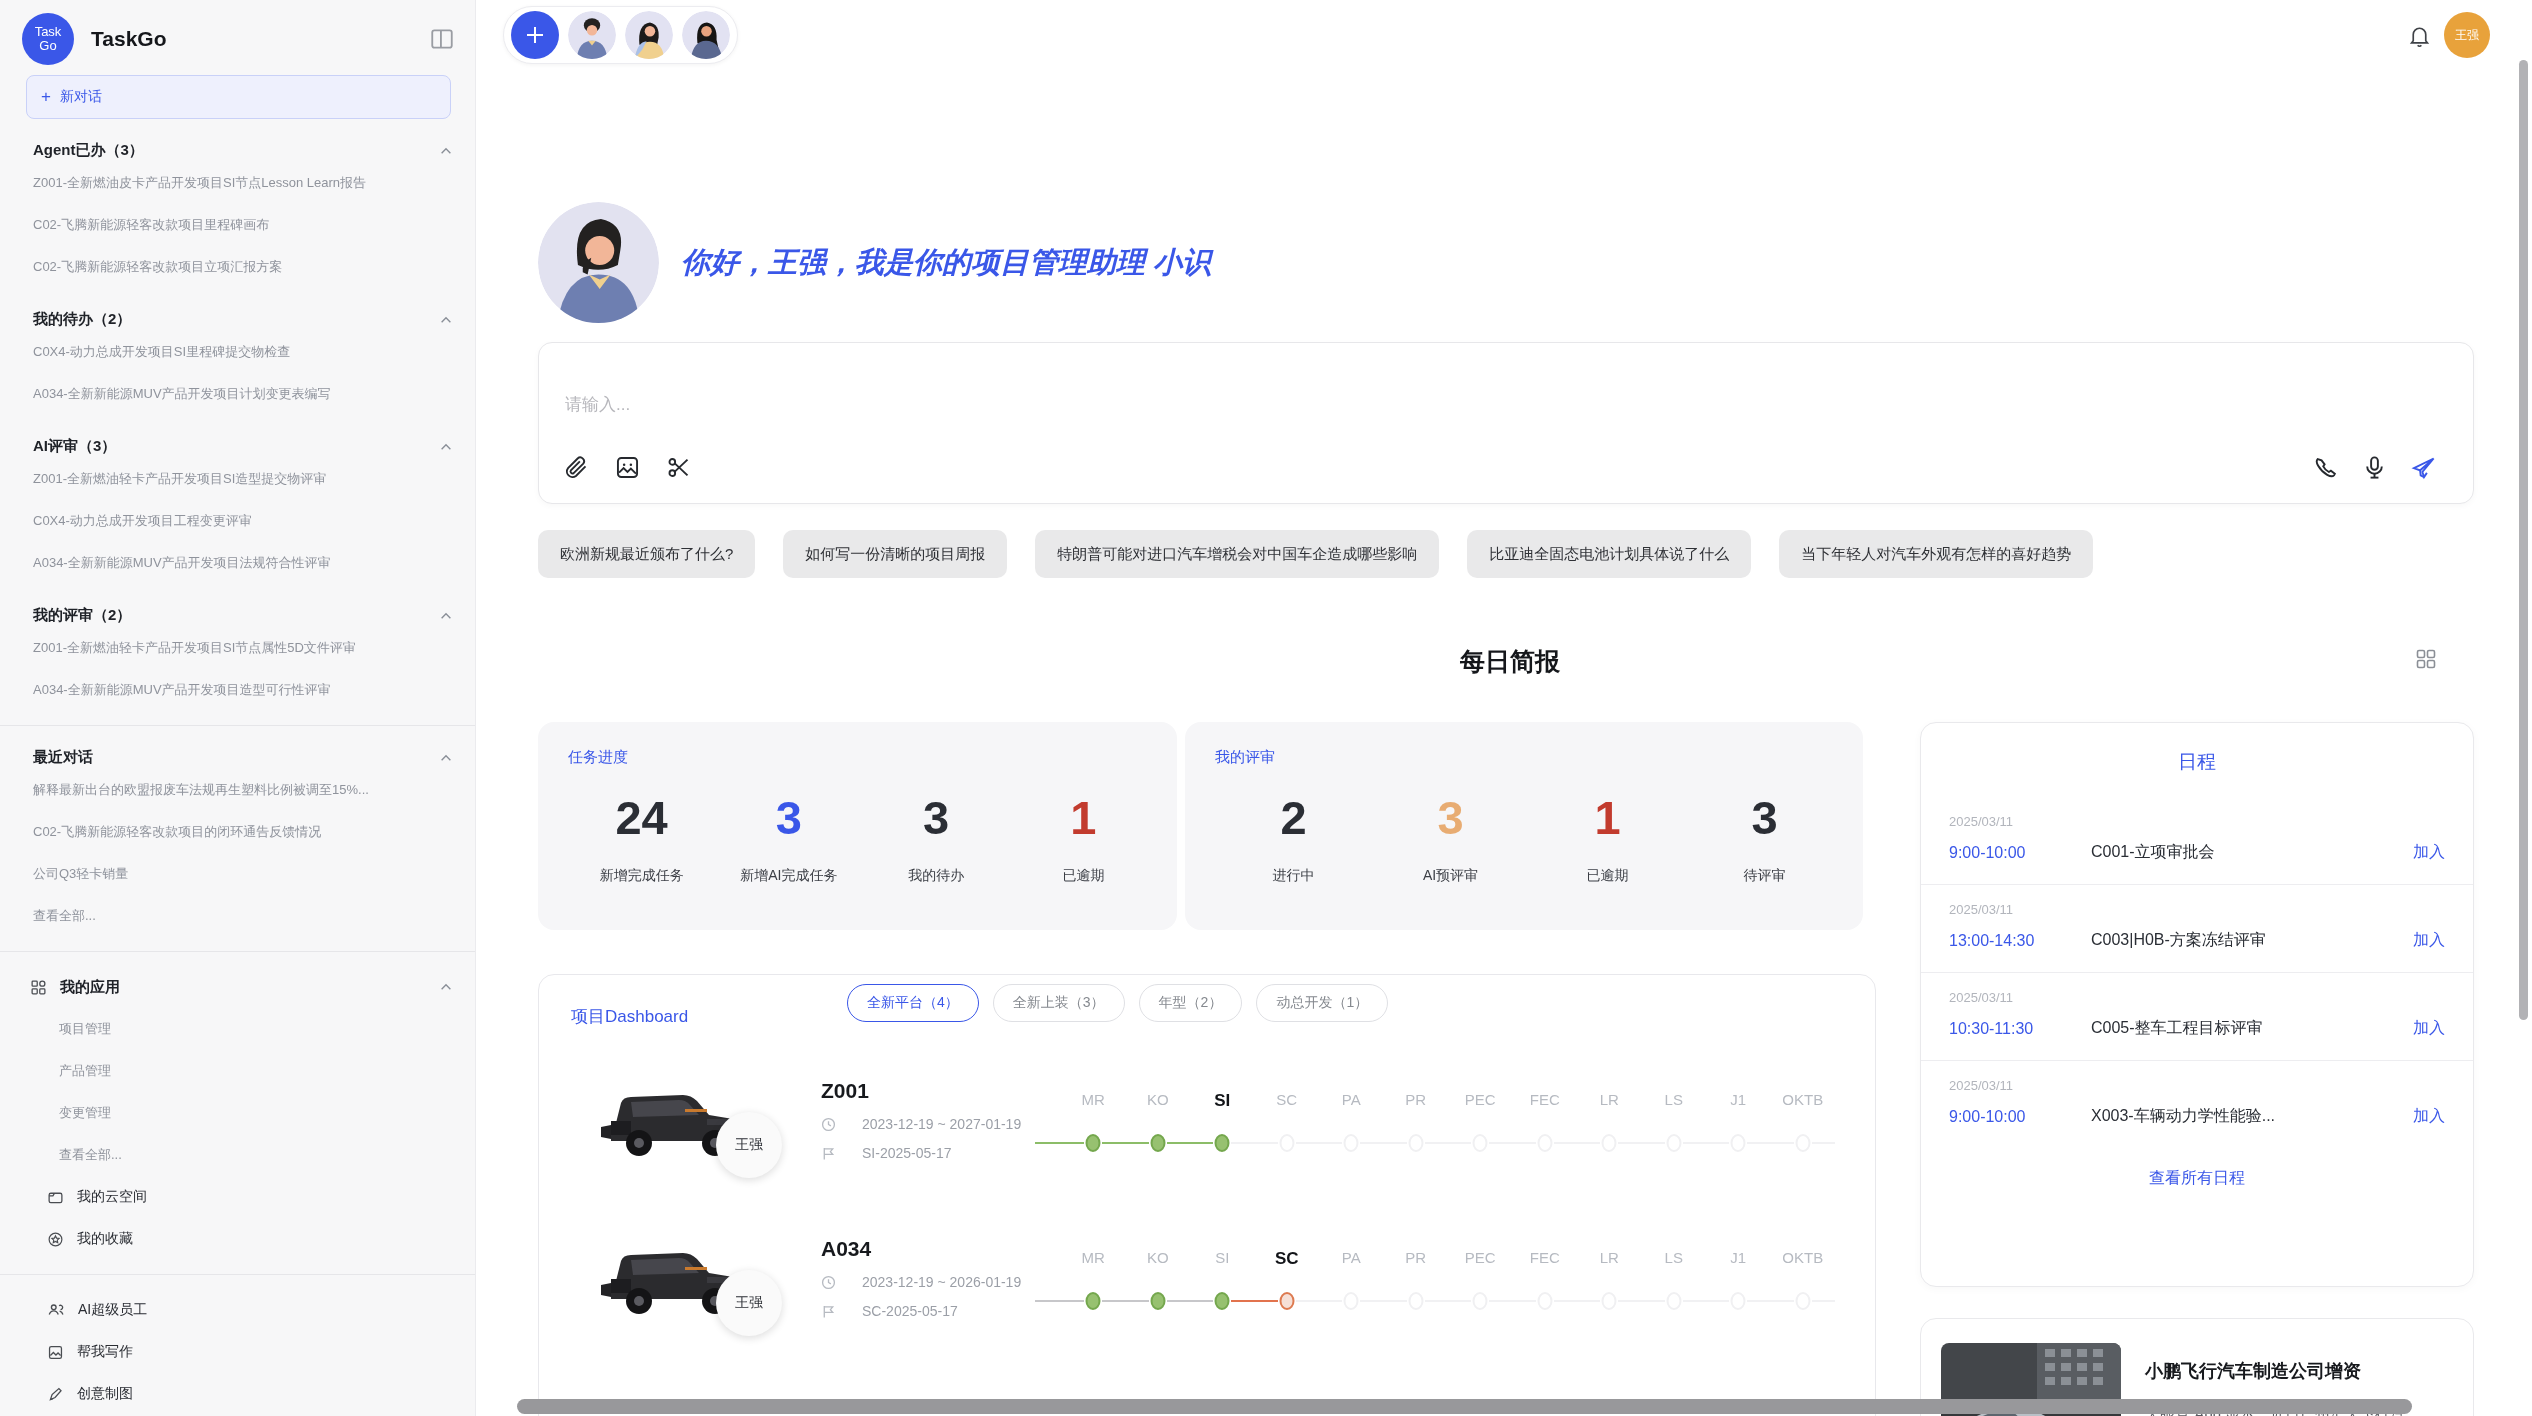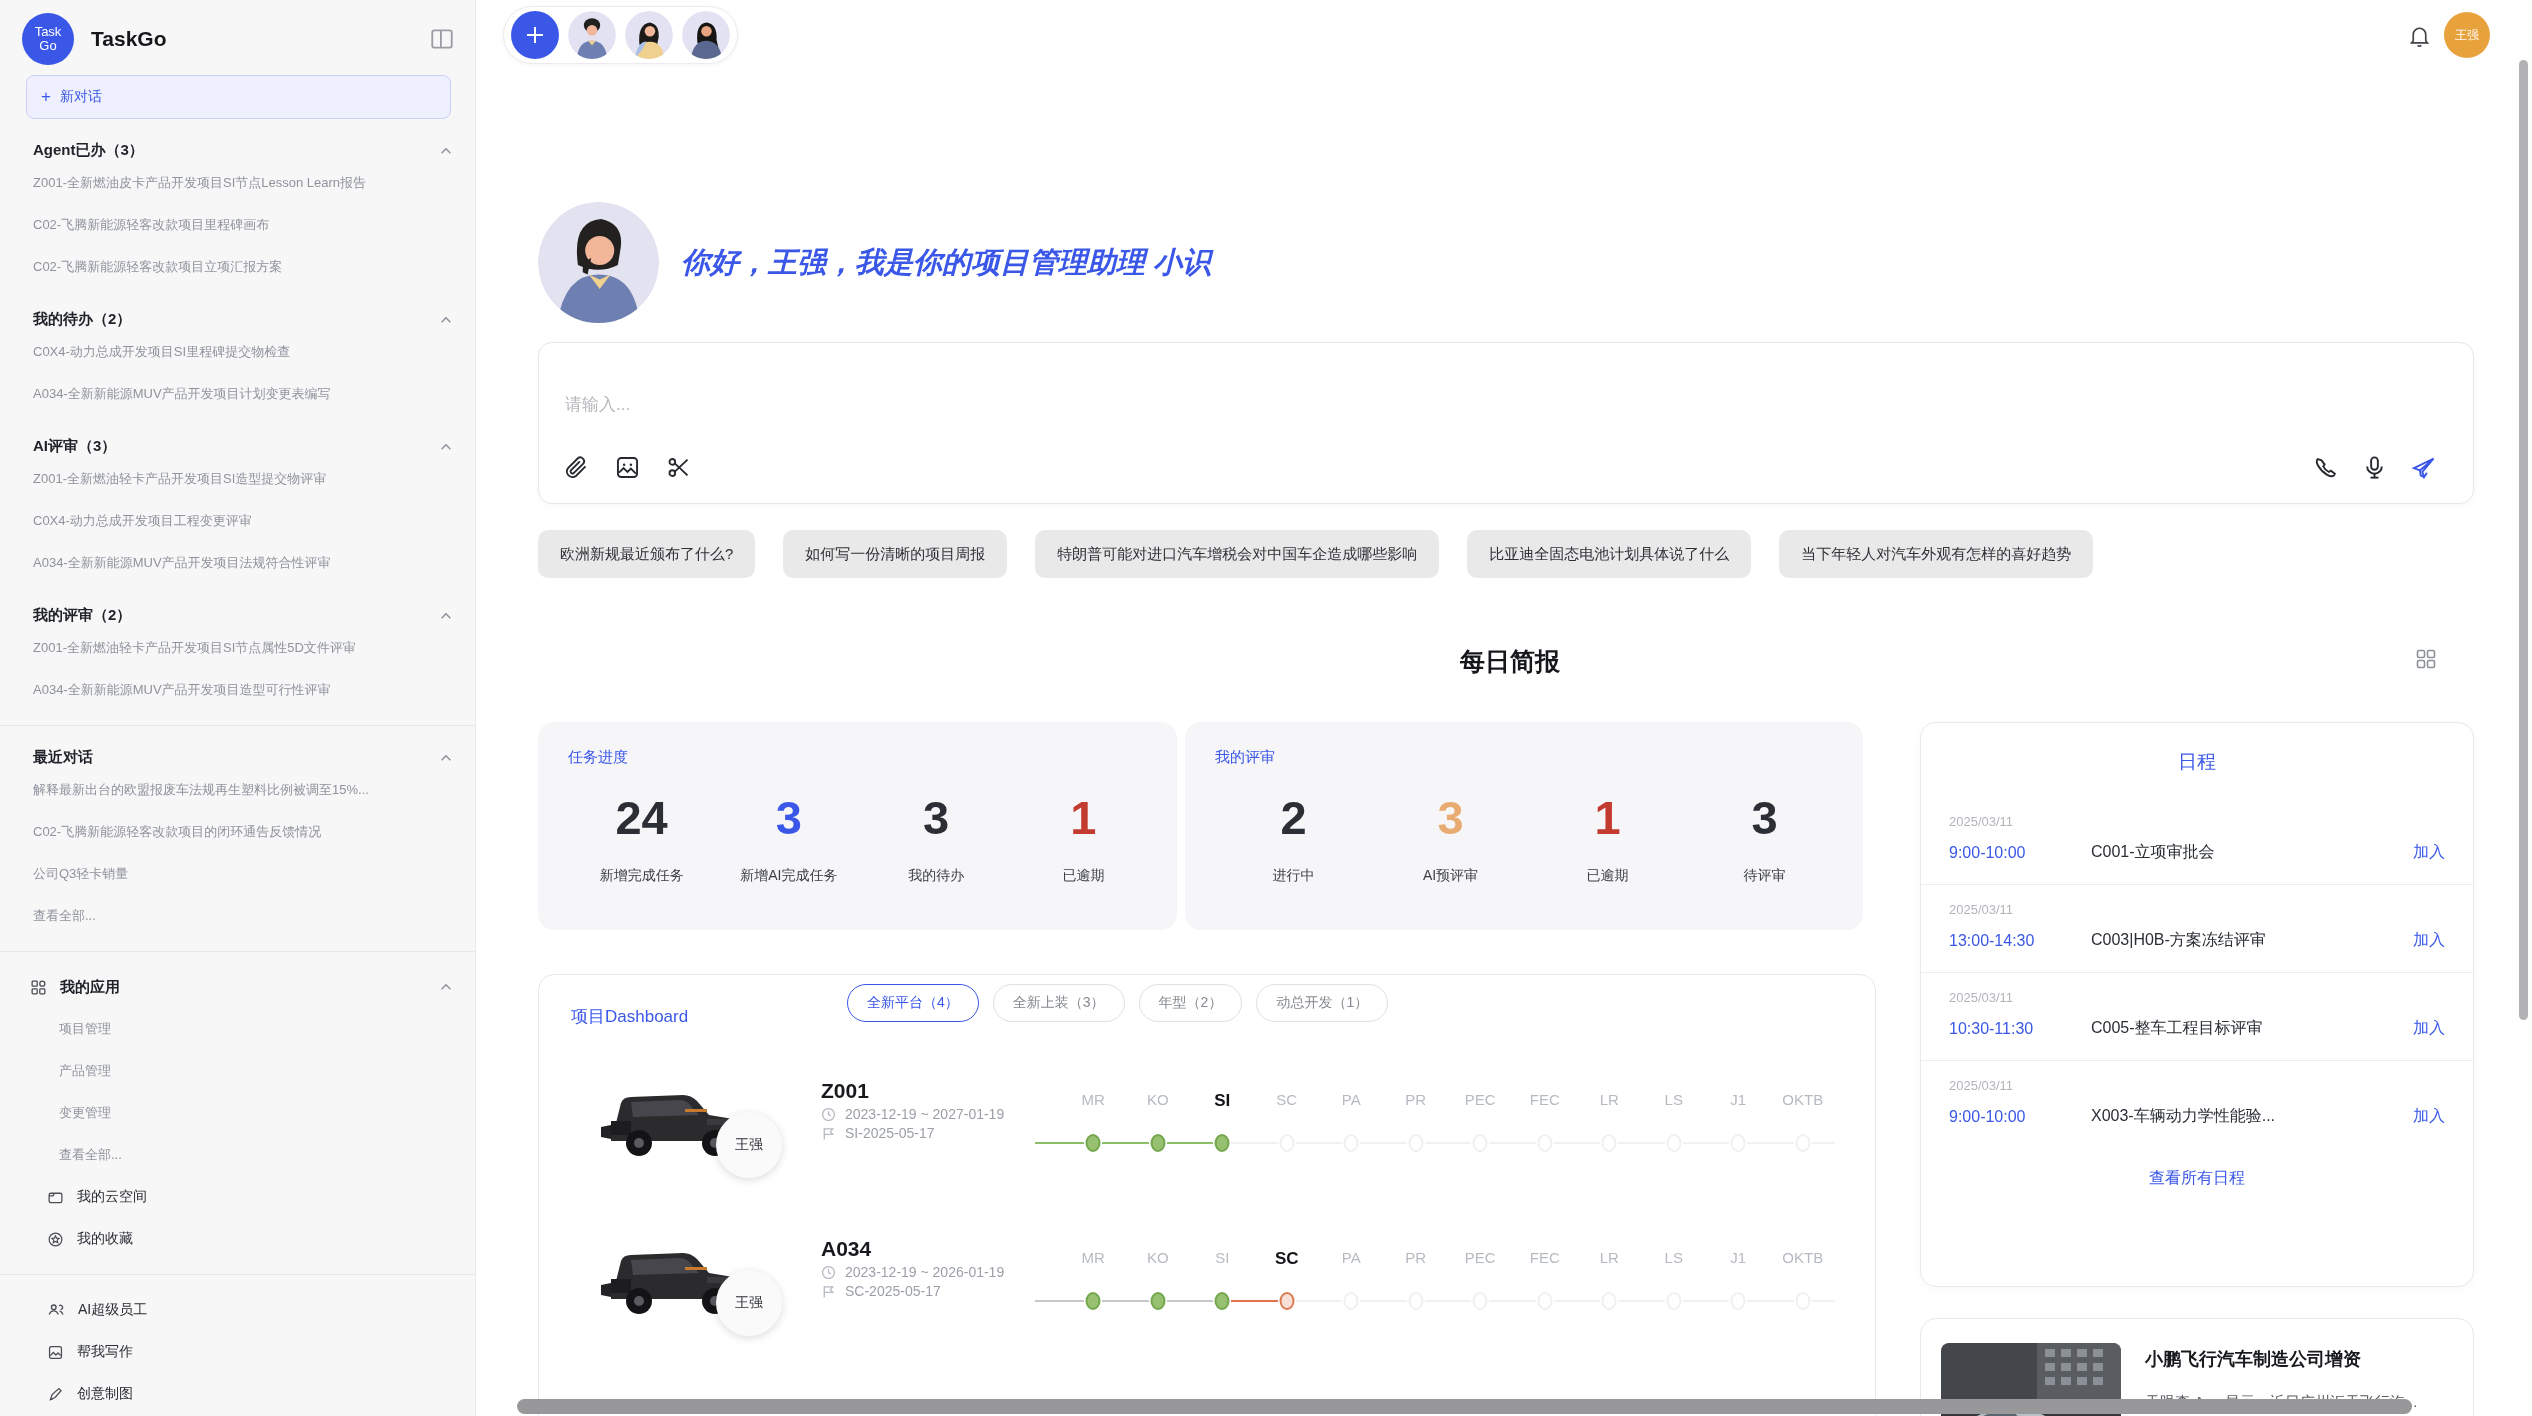--- a/index.html
+++ b/index.html
@@ -88,21 +88,21 @@
           font-size:14px; display:flex; align-items:center; padding:0 19px; cursor:pointer; white-space:nowrap; }
   .dtab.active { border-color:#3a57e8; color:#3a57e8; }
 
   .proj-row { position:absolute; left:0; width:100%; height:158px; }
   .proj-img { position:absolute; left:48px; top:10px; width:181px; height:105px; border-radius:8px; overflow:hidden; }
   .owner-badge { position:absolute; left:177px; top:57px; width:66px; height:66px; border-radius:50%;
                  background:#fafafa; box-shadow:0 2px 8px rgba(0,0,0,.14); display:flex; align-items:center;
                  justify-content:center; font-size:14px; color:#2a2d33; }
   .proj-info { position:absolute; left:282px; top:24px; }
   .proj-name { font-size:21px; font-weight:700; color:#17191d; }
-  .proj-meta { display:flex; align-items:center; gap:9px; margin-top:3px; font-size:14px; color:#9b9fa7;text-align:center; }
+  .proj-meta { display:flex; align-items:center; gap:26px; margin-top:13px; font-size:14px; color:#9b9fa7;text-align:center; }
   .ms-wrap { position:absolute; left:496px; top:36px; display:flex; }
   .ms-stub { width:26px; position:relative; height:86px; }
   .ms-cell { width:64.5px; position:relative; height:86px; }
   .ms-label { position:absolute; top:0; left:0; width:100%; text-align:center; font-size:15px; color:#b6bac1; white-space:nowrap; }
   .ms-label.cur { color:#121418; font-weight:700; font-size:17px; }
   .seg { position:absolute; top:51px; height:2px; }
   .ms-dot { position:absolute; left:50%; top:52px; transform:translate(-50%,-50%); width:15px; height:18px;
             border-radius:50%; background:#fff; border:2px solid #f0f0f2; }
   .ms-dot.done { background:#97c170; border-color:#74a74d; }
   .ms-dot.overdue { background:#f6e0d7; border-color:#dd7a50; }
@@ -116,21 +116,21 @@
   .sch-row { display:flex; align-items:center; margin-top:13px; }
   .sch-time { width:142px; font-size:16px; color:#3a57e8; }
   .sch-name { flex:1; font-size:16px; color:#2a2e35; white-space:nowrap; overflow:hidden; }
   .sch-join { font-size:16px; color:#3a57e8; cursor:pointer; }
   .sched-footer { text-align:center; font-size:16px; color:#3a57e8; margin-top:20px; cursor:pointer; }
   #schedule-items { margin-top:22px; }
 
   .news { margin-top:31px; width:554px; height:200px; background:#fff; border:1px solid #e9e9ec;
           border-radius:16px; padding:24px 20px 0 20px; display:flex; gap:24px; }
   .news-img { width:180px; height:120px; border-radius:8px; overflow:hidden; flex:none; }
-  .news-title { font-size:18px; font-weight:700; color:#17191d; margin-top:4px; }
+  .news-title { font-size:18px; font-weight:700; color:#17191d; margin-top:16px; }
   .news-snippet { font-size:15px; color:#585b61; margin-top:22px; white-space:nowrap; overflow:hidden; }
 
   .hscroll { position:absolute; left:517px; top:1399px; width:1895px; height:15px; border-radius:8px; background:#98989b; }
   .vscroll { position:absolute; left:2519px; top:60px; width:9px; height:960px; border-radius:5px; background:#b2b2b5; }
 </style>
 </head>
 <body>
 
 <aside class="sb">
   <div class="sb-head">

